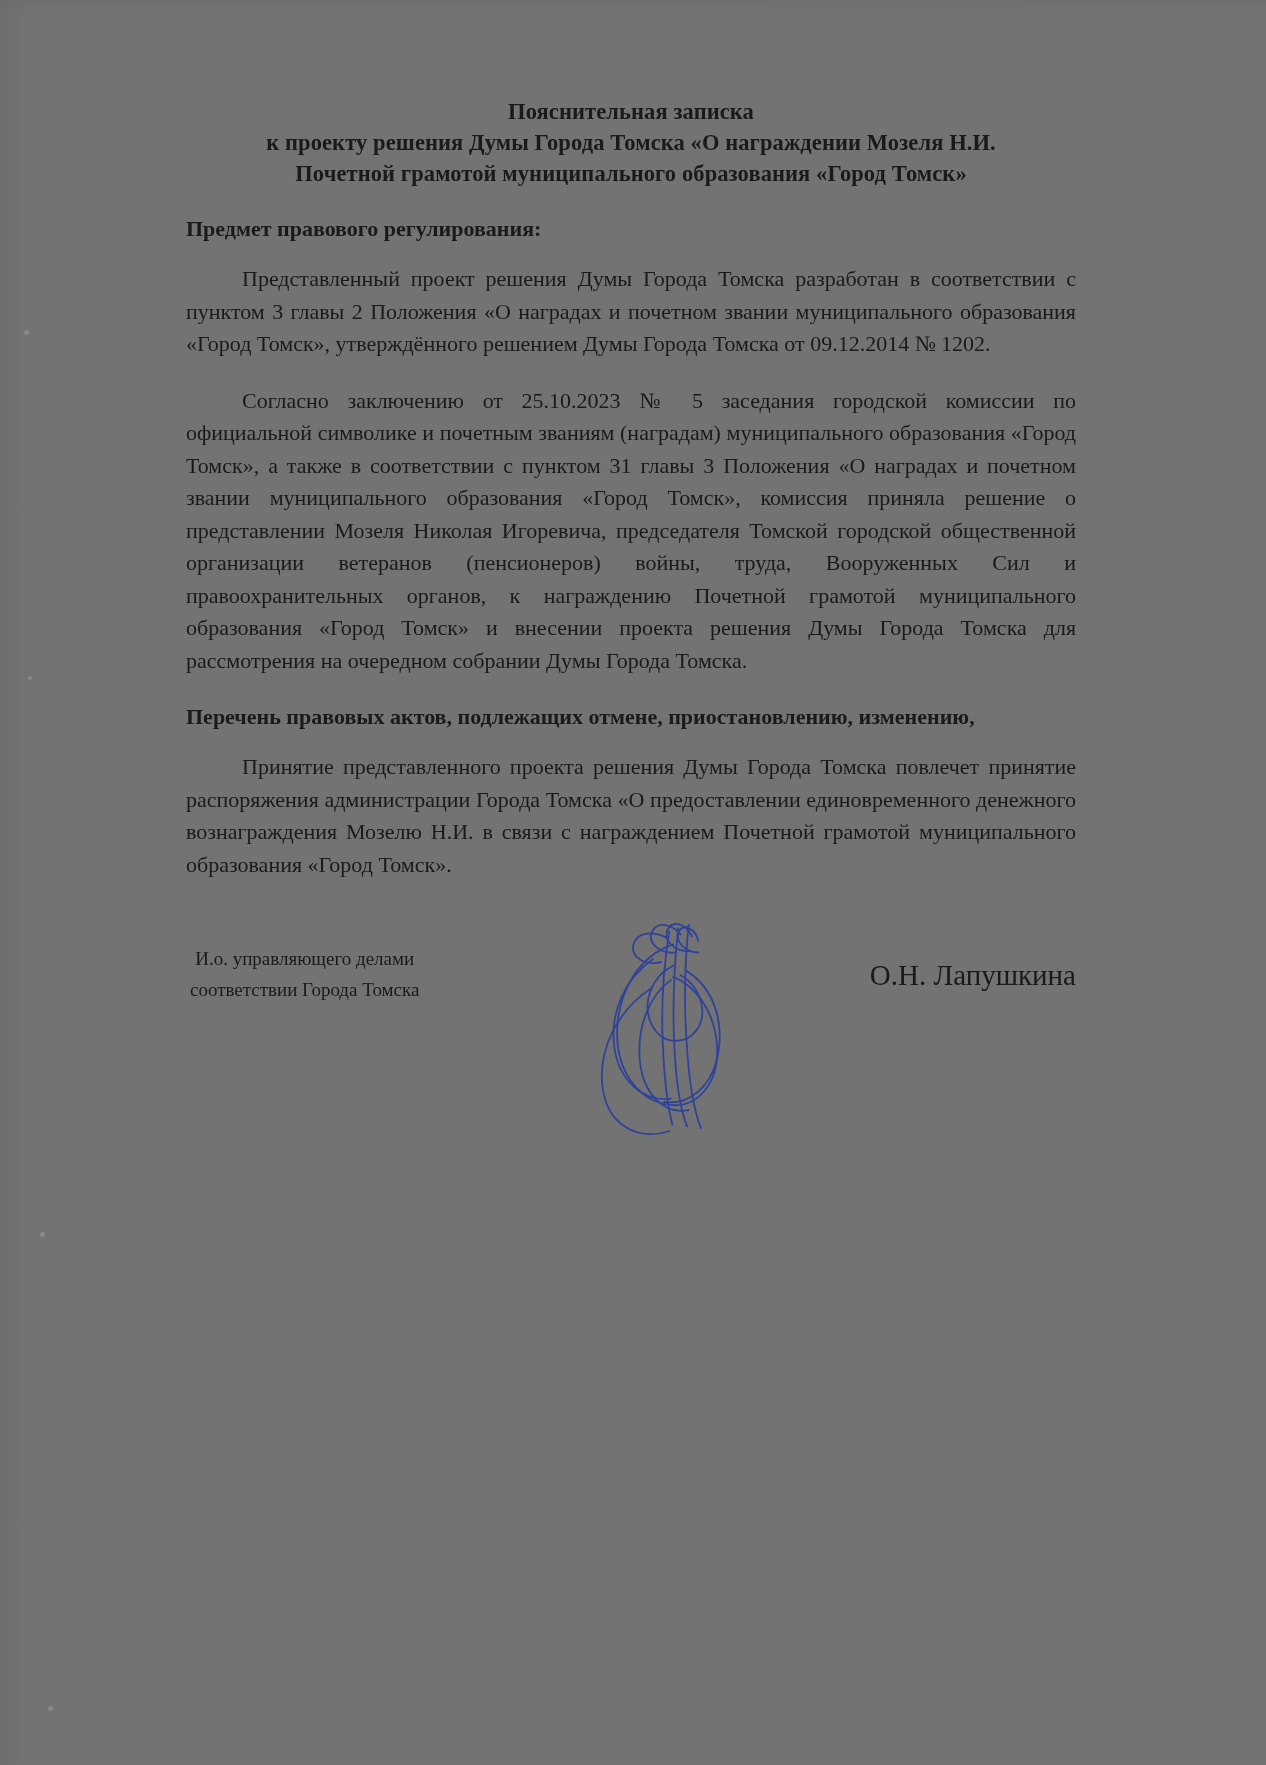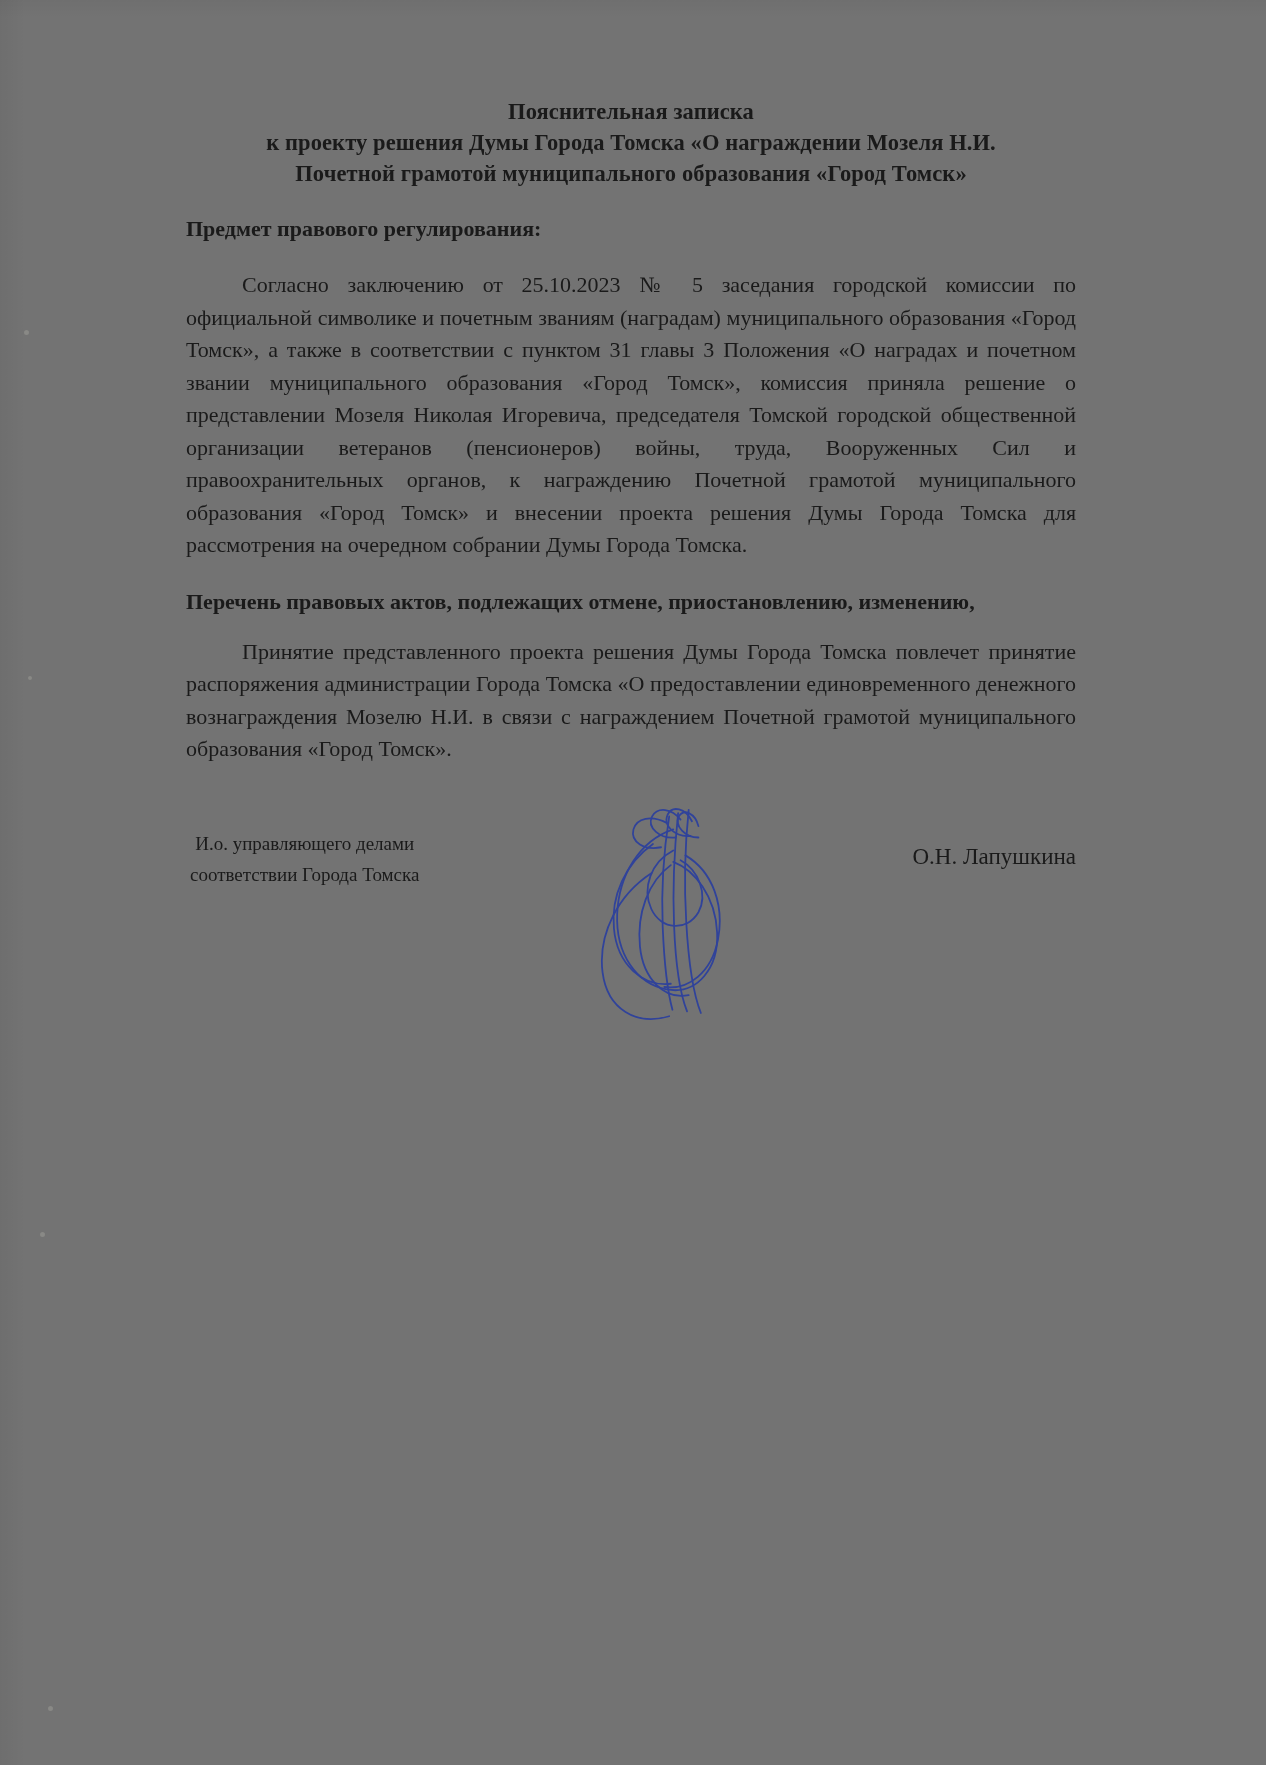--- a/index.html
+++ b/index.html
@@ -98,37 +98,38 @@
 
     <div class="doc-title">
       <div>Пояснительная записка</div>
       <div>к проекту решения Думы Города Томска «О награждении Мозеля Н.И.</div>
       <div>Почетной грамотой муниципального образования «Город Томск»</div>
     </div>
 
     <div class="section-heading">
       <span>Предмет правового регулирования:</span>
     </div>
+    <p class="body-par">Представленный проект решения Думы Города Томска разработан в соответствии с пунктом 3 главы 2 Положения «О наградах и почетном звании муниципального образования «Город Томск», утверждённого решением Думы Города Томска от 09.12.2014 № 1202.</p>
 
     <div class="section-heading justify">
     </div>
     <p class="body-par">Согласно заключению от 25.10.2023 № 5 заседания городской комиссии по официальной символике и почетным званиям (наградам) муниципального образования «Город Томск», а также в соответствии с пунктом 31 главы 3 Положения «О наградах и почетном звании муниципального образования «Город Томск», комиссия приняла решение о представлении Мозеля Николая Игоревича, председателя Томской городской общественной организации ветеранов (пенсионеров) войны, труда, Вооруженных Сил и правоохранительных органов, к награждению Почетной грамотой муниципального образования «Город Томск» и внесении проекта решения Думы Города Томска для рассмотрения на очередном собрании Думы Города Томска.</p>
 
     <div class="section-heading justify">
       <div>Перечень правовых актов, подлежащих отмене, приостановлению, изменению,</div>
     </div>
     <p class="body-par">Принятие представленного проекта решения Думы Города Томска повлечет принятие распоряжения администрации Города Томска «О предоставлении единовременного денежного вознаграждения Мозелю Н.И. в связи с награждением Почетной грамотой муниципального образования «Город Томск».</p>
 
     <div style="position:relative; height:260px;">
       <div style="position:absolute; left:4px; top:62px; font-size:19px; line-height:31px;text-align:center;">
         <div>И.о. управляющего делами</div>
         <div>соответствии Города Томска</div>
       </div>
 
-      <div style="position:absolute; right:0px; top:78px; font-size:23px;">О.Н. Лапушкина</div>
+      <div style="position:absolute; right:0px; top:78px; font-size:29px;">О.Н. Лапушкина</div>
 
       <svg class="sign-wrap" width="890" height="320" viewBox="0 0 890 320">
         <g fill="none" stroke="#2b3f9e" stroke-width="2.2" stroke-linecap="round" stroke-linejoin="round" opacity="0.92">
           <path d="M497 78 C455 92 430 135 428 182 C426 232 452 268 489 275 C527 282 553 248 551 205 C549 160 523 128 497 118"></path>
           <path d="M472 96 C438 120 420 160 424 200 C428 245 460 272 494 268"></path>
           <path d="M492 62 C486 100 482 150 484 198 C486 246 490 278 496 300"></path>
           <path d="M503 58 C499 96 496 148 498 196 C500 248 506 282 514 302"></path>
           <path d="M516 54 C512 92 510 142 513 192 C516 246 523 284 531 304"></path>
           <path d="M489 70 C470 60 452 64 448 78 C444 94 462 104 482 100"></path>
           <path d="M506 66 C495 52 478 50 471 62 C464 76 481 90 500 88"></path>

